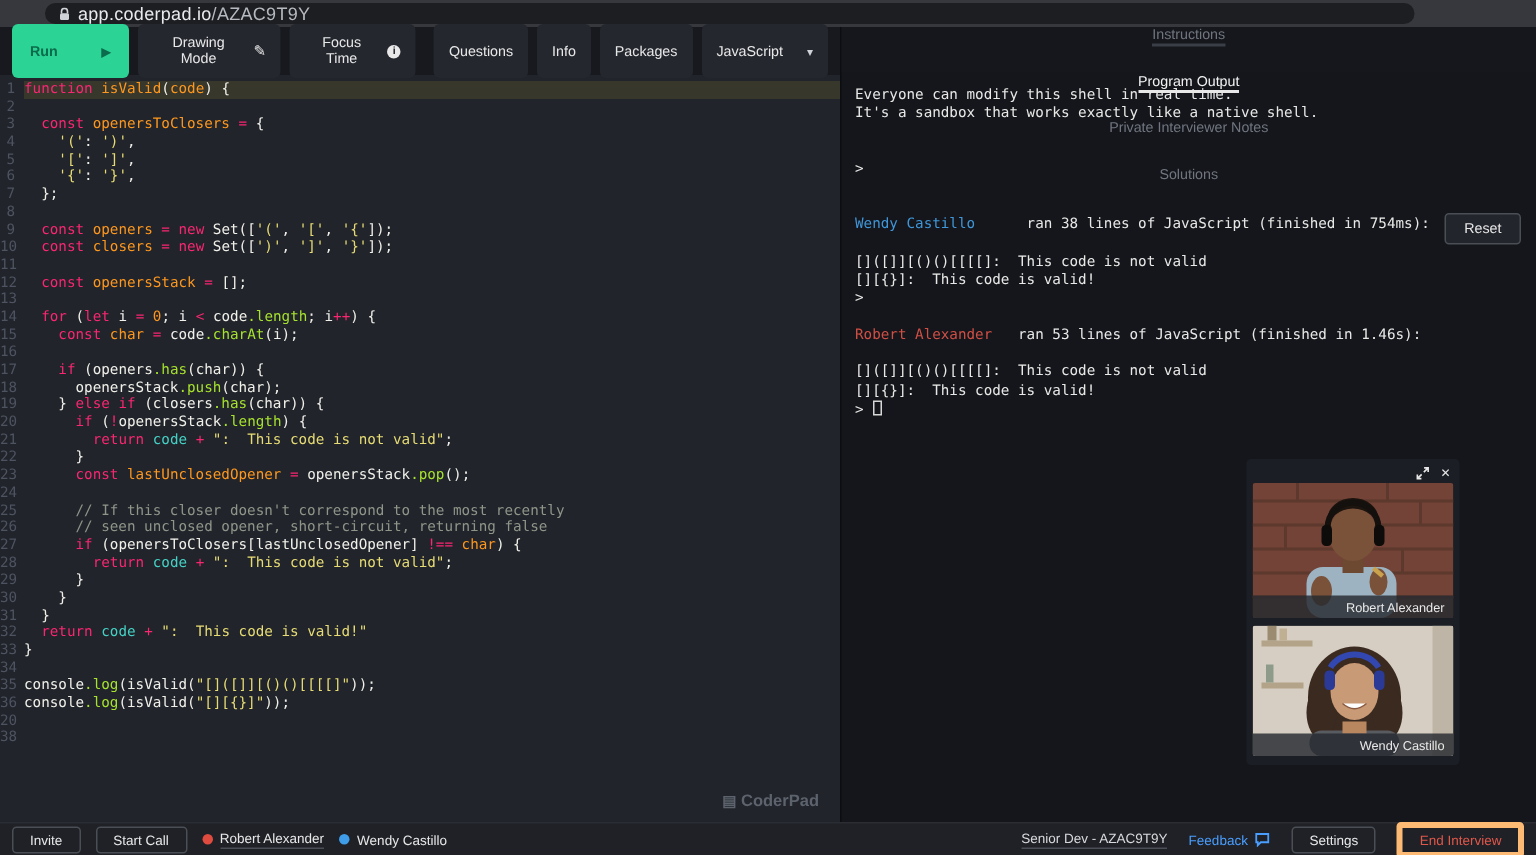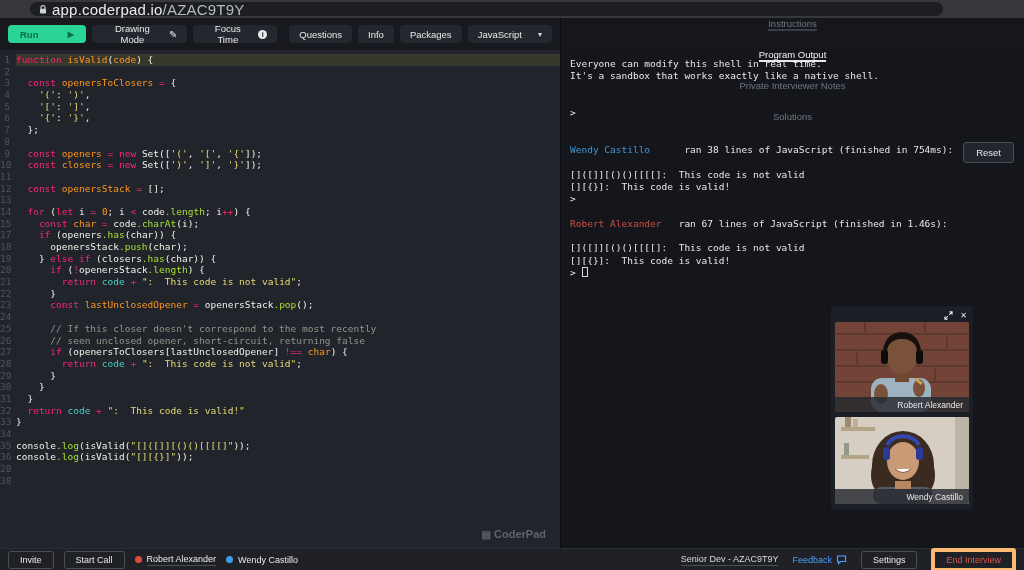--- a/index.html
+++ b/index.html
@@ -1,31 +1,31 @@
 <!DOCTYPE html>
 <html><head>
 <meta charset="utf-8">
 <style>
   *{box-sizing:border-box;margin:0;padding:0;}
   html,body{width:1024px;height:570px;overflow:hidden;background:#17191e;font-family:"Liberation Sans",sans-serif;}
 
   
   .browser-bar{height:18px;background:#37383d;display:flex;align-items:center;padding-left:30px;}
   .url-pill{width:913px;height:14px;background:#1d1e22;border-radius:7px;display:flex;align-items:center;padding-left:9px;gap:5px;}
-  .url-text{font-size:15px;color:#e8eaed;letter-spacing:.2px;}
+  .url-text{font-size:12px;color:#e8eaed;letter-spacing:.2px;}
   .url-text .path{color:#b6bac0;}
 
   
   .app{display:flex;height:530px;position:relative;}
   .left-pane{width:560px;background:#21242a;position:relative;display:flex;flex-direction:column;}
   .right-pane{width:464px;background:#14161b;position:relative;border-left:1px solid #0c0d10;}
 
   
   .toolbar{height:32px;background:#17191e;display:flex;align-items:center;padding:0 8px;gap:6px;flex:none;}
-  .btn{background:#24272e;color:#e8e8e8;font-size:9.5px;border:none;border-radius:4px;height:18px;padding:0 10px;display:flex;align-items:center;gap:6px;cursor:pointer;font-family:"Liberation Sans",sans-serif;}
+  .btn{background:#24272e;color:#e8e8e8;font-size:9.5px;border:none;border-radius:4px;height:36px;padding:0 10px;display:flex;align-items:center;gap:6px;cursor:pointer;font-family:"Liberation Sans",sans-serif;}
   .btn-run{background:#2bd394;color:#0b6b4c;font-weight:bold;width:78px;justify-content:space-between;padding:0 12px;}
   .btn-run .play{font-size:8px;}
   .toolbar .spacer{margin-left:auto;}
   .pencil{font-size:10px;}
   .info-dot{width:9px;height:9px;border-radius:50%;background:#e8e8e8;color:#17191e;font-size:7px;font-weight:bold;display:inline-flex;align-items:center;justify-content:center;}
   .caret{font-size:8px;margin-left:10px;color:#cfd2d6;}
 
   
   .editor{flex:1;padding-top:4px;font-family:"DejaVu Sans Mono",monospace;font-size:9.5px;line-height:11.7px;overflow:hidden;}
   .code-row{display:flex;height:11.7px;white-space:pre;}
@@ -134,20 +134,21 @@
         <div class="code-row"><span class="gutter">6</span><span class="code-text"><span class="tk-w">    </span><span class="tk-s">'{'</span><span class="tk-w">: </span><span class="tk-s">'}'</span><span class="tk-w">,</span></span></div>
         <div class="code-row"><span class="gutter">7</span><span class="code-text"><span class="tk-w">  };</span></span></div>
         <div class="code-row"><span class="gutter">8</span><span class="code-text"></span></div>
         <div class="code-row"><span class="gutter">9</span><span class="code-text"><span class="tk-w">  </span><span class="tk-k">const </span><span class="tk-v">openers</span><span class="tk-o"> = </span><span class="tk-k">new </span><span class="tk-w">Set([</span><span class="tk-s">'('</span><span class="tk-w">, </span><span class="tk-s">'['</span><span class="tk-w">, </span><span class="tk-s">'{'</span><span class="tk-w">]);</span></span></div>
         <div class="code-row"><span class="gutter">10</span><span class="code-text"><span class="tk-w">  </span><span class="tk-k">const </span><span class="tk-v">closers</span><span class="tk-o"> = </span><span class="tk-k">new </span><span class="tk-w">Set([</span><span class="tk-s">')'</span><span class="tk-w">, </span><span class="tk-s">']'</span><span class="tk-w">, </span><span class="tk-s">'}'</span><span class="tk-w">]);</span></span></div>
         <div class="code-row"><span class="gutter">11</span><span class="code-text"></span></div>
         <div class="code-row"><span class="gutter">12</span><span class="code-text"><span class="tk-w">  </span><span class="tk-k">const </span><span class="tk-v">openersStack</span><span class="tk-o"> = </span><span class="tk-w">[];</span></span></div>
         <div class="code-row"><span class="gutter">13</span><span class="code-text"></span></div>
         <div class="code-row"><span class="gutter">14</span><span class="code-text"><span class="tk-w">  </span><span class="tk-k">for </span><span class="tk-w">(</span><span class="tk-k">let </span><span class="tk-w">i</span><span class="tk-o"> = </span><span class="tk-v">0</span><span class="tk-w">; i </span><span class="tk-o">&lt;</span><span class="tk-w"> code</span><span class="tk-m">.length</span><span class="tk-w">; i</span><span class="tk-o">++</span><span class="tk-w">) {</span></span></div>
         <div class="code-row"><span class="gutter">15</span><span class="code-text"><span class="tk-w">    </span><span class="tk-k">const </span><span class="tk-v">char</span><span class="tk-o"> = </span><span class="tk-w">code</span><span class="tk-m">.charAt</span><span class="tk-w">(i);</span></span></div>
+        <div class="code-row"><span class="gutter">16</span><span class="code-text"></span></div>
         <div class="code-row"><span class="gutter">17</span><span class="code-text"><span class="tk-w">    </span><span class="tk-k">if </span><span class="tk-w">(openers</span><span class="tk-m">.has</span><span class="tk-w">(char)) {</span></span></div>
         <div class="code-row"><span class="gutter">18</span><span class="code-text"><span class="tk-w">      openersStack</span><span class="tk-m">.push</span><span class="tk-w">(char);</span></span></div>
         <div class="code-row"><span class="gutter">19</span><span class="code-text"><span class="tk-w">    } </span><span class="tk-k">else if </span><span class="tk-w">(closers</span><span class="tk-m">.has</span><span class="tk-w">(char)) {</span></span></div>
         <div class="code-row"><span class="gutter">20</span><span class="code-text"><span class="tk-w">      </span><span class="tk-k">if </span><span class="tk-w">(</span><span class="tk-o">!</span><span class="tk-w">openersStack</span><span class="tk-m">.length</span><span class="tk-w">) {</span></span></div>
         <div class="code-row"><span class="gutter">21</span><span class="code-text"><span class="tk-w">        </span><span class="tk-k">return </span><span class="tk-t">code</span><span class="tk-o"> + </span><span class="tk-s">":  This code is not valid"</span><span class="tk-w">;</span></span></div>
         <div class="code-row"><span class="gutter">22</span><span class="code-text"><span class="tk-w">      }</span></span></div>
         <div class="code-row"><span class="gutter">23</span><span class="code-text"><span class="tk-w">      </span><span class="tk-k">const </span><span class="tk-v">lastUnclosedOpener</span><span class="tk-o"> = </span><span class="tk-w">openersStack</span><span class="tk-m">.pop</span><span class="tk-w">();</span></span></div>
         <div class="code-row"><span class="gutter">24</span><span class="code-text"></span></div>
         <div class="code-row"><span class="gutter">25</span><span class="code-text"><span class="tk-c">      // If this closer doesn't correspond to the most recently</span></span></div>
         <div class="code-row"><span class="gutter">26</span><span class="code-text"><span class="tk-c">      // seen unclosed opener, short-circuit, returning false</span></span></div>
@@ -187,21 +188,21 @@
         <div class="o-row"></div>
         <div class="o-row"><span class="o-p">&gt;</span></div>
         <div class="o-row"></div>
         <div class="o-row"></div>
         <div class="o-row"><span class="o-blue">Wendy Castillo</span><span class="o-p">      ran 38 lines of JavaScript (finished in 754ms):</span></div>
         <div class="o-row"></div>
         <div class="o-row"><span class="o-p">[]([]][()()[[[[]:  This code is not valid</span></div>
         <div class="o-row"><span class="o-p">[][{}]:  This code is valid!</span></div>
         <div class="o-row"><span class="o-p">&gt;</span></div>
         <div class="o-row"></div>
-        <div class="o-row"><span class="o-red">Robert Alexander</span><span class="o-p">   ran 67 lines of JavaScript (finished in 1.46s):</span></div>
+        <div class="o-row"><span class="o-red">Robert Alexander</span><span class="o-p">   ran 53 lines of JavaScript (finished in 1.46s):</span></div>
         <div class="o-row"></div>
         <div class="o-row"><span class="o-p">[]([]][()()[[[[]:  This code is not valid</span></div>
         <div class="o-row"><span class="o-p">[][{}]:  This code is valid!</span></div>
         <div class="o-row"><span class="o-p">&gt; </span><span class="o-cursor"></span></div>
       </div>
 
     <div class="video-panel">
       <div class="video-header">
         <svg class="vh-icon" width="9" height="9" viewBox="0 0 10 10">
             <path d="M6 1 h3 v3 M9 1 L5.8 4.2 M4 9 H1 V6 M1 9 L4.2 5.8" fill="none" stroke="#e8e8e8" stroke-width="1.2"></path>

